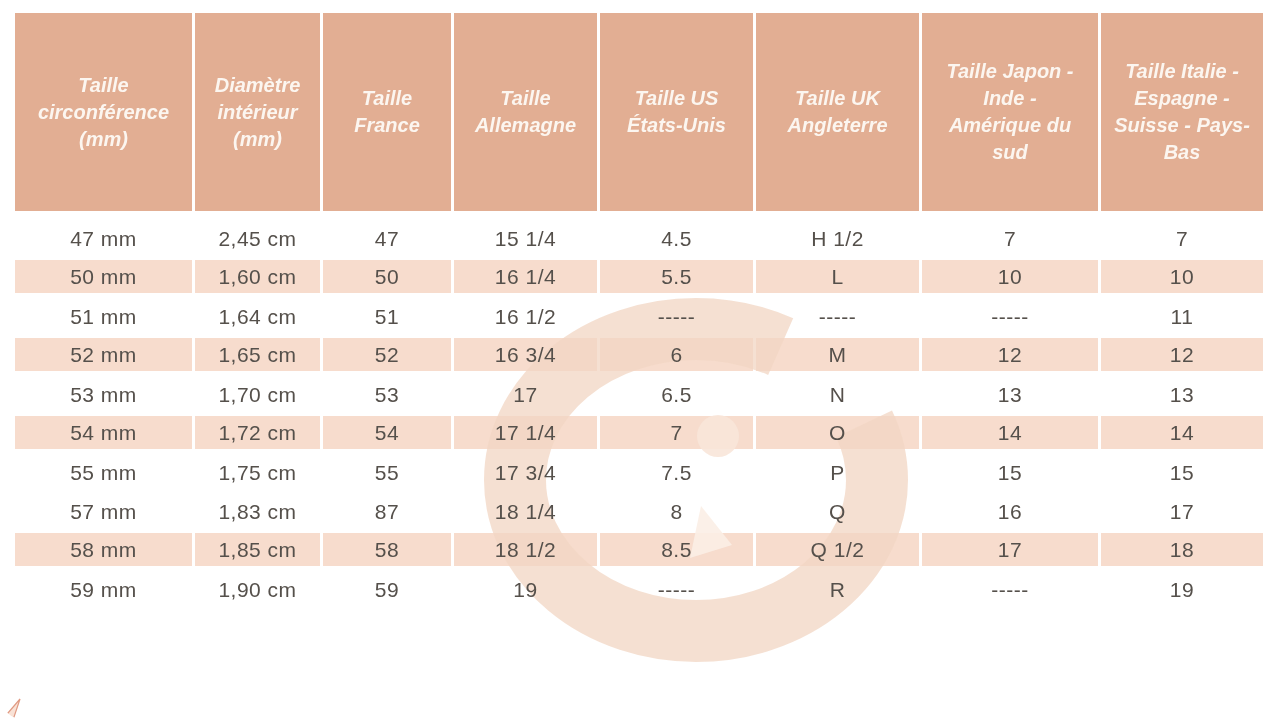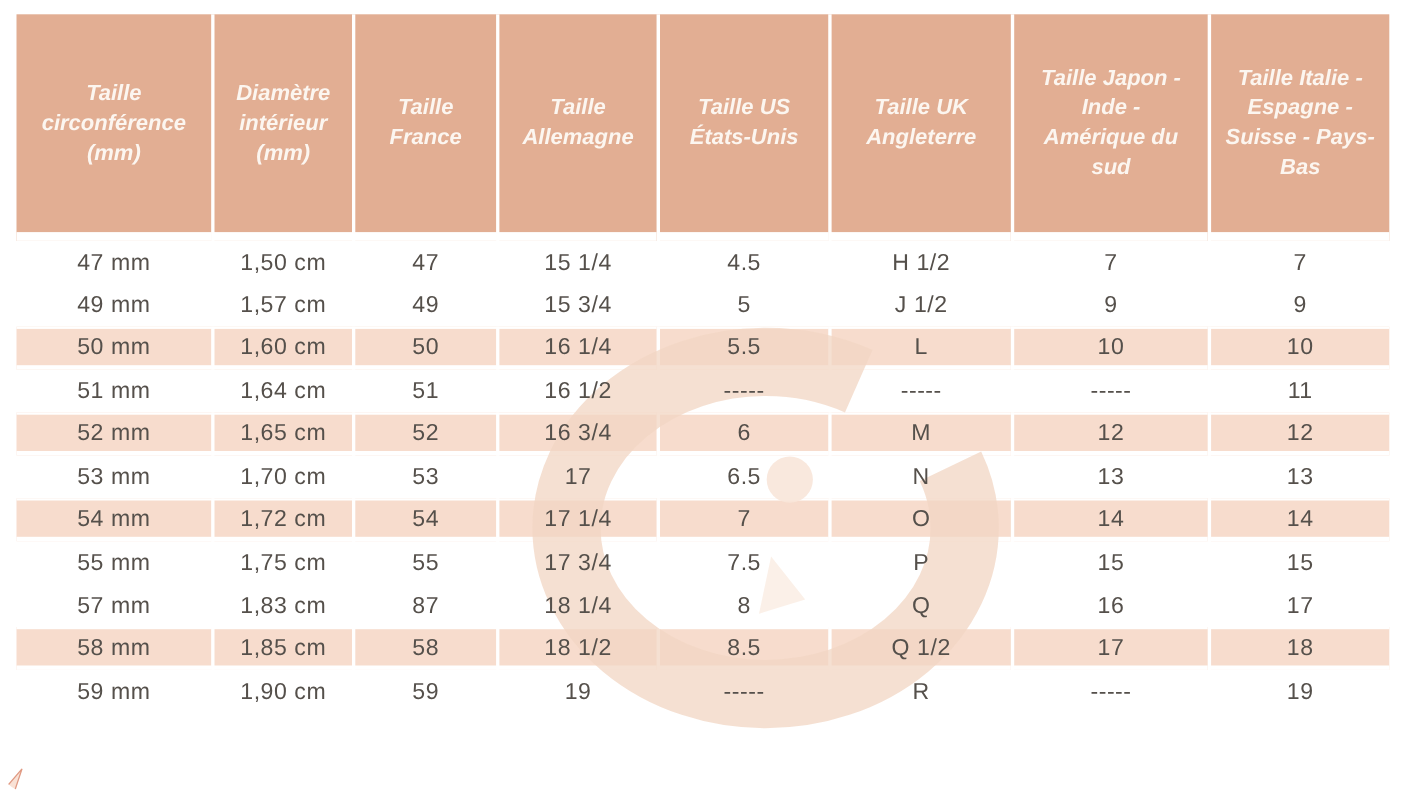--- a/index.html
+++ b/index.html
@@ -52,37 +52,27 @@
         <th><span class="ct">Taille Allemagne</span></th>
         <th><span class="ct">Taille US États-Unis</span></th>
         <th><span class="ct">Taille UK Angleterre</span></th>
         <th><span class="ct">Taille Japon - Inde - Amérique du sud</span></th>
         <th><span class="ct">Taille Italie - Espagne - Suisse - Pays-Bas</span></th>
       </tr>
     </thead>
     <tbody>
       <tr class="row">
         <td><span class="ct">47 mm</span></td>
-        <td><span class="ct">1,50 cm</span></td>
+        <td><span class="ct">2,45 cm</span></td>
         <td><span class="ct">47</span></td>
         <td><span class="ct">15 1/4</span></td>
         <td><span class="ct">4.5</span></td>
         <td><span class="ct">H 1/2</span></td>
         <td><span class="ct">7</span></td>
         <td><span class="ct">7</span></td>
-      </tr>
-      <tr class="row">
-        <td><span class="ct">49 mm</span></td>
-        <td><span class="ct">1,57 cm</span></td>
-        <td><span class="ct">49</span></td>
-        <td><span class="ct">15 3/4</span></td>
-        <td><span class="ct">5</span></td>
-        <td><span class="ct">J 1/2</span></td>
-        <td><span class="ct">9</span></td>
-        <td><span class="ct">9</span></td>
       </tr>
       <tr class="row stripe">
         <td><span class="ct">50 mm</span></td>
         <td><span class="ct">1,60 cm</span></td>
         <td><span class="ct">50</span></td>
         <td><span class="ct">16 1/4</span></td>
         <td><span class="ct">5.5</span></td>
         <td><span class="ct">L</span></td>
         <td><span class="ct">10</span></td>
         <td><span class="ct">10</span></td>

